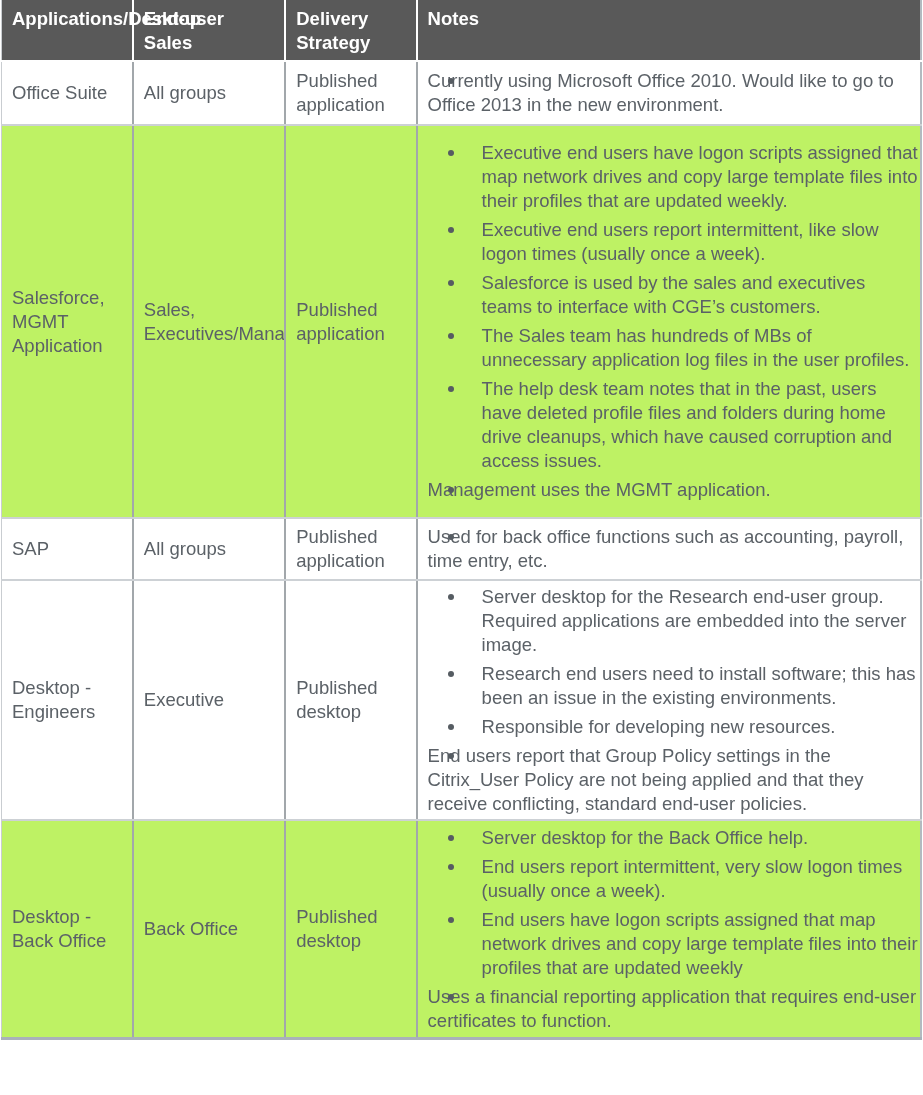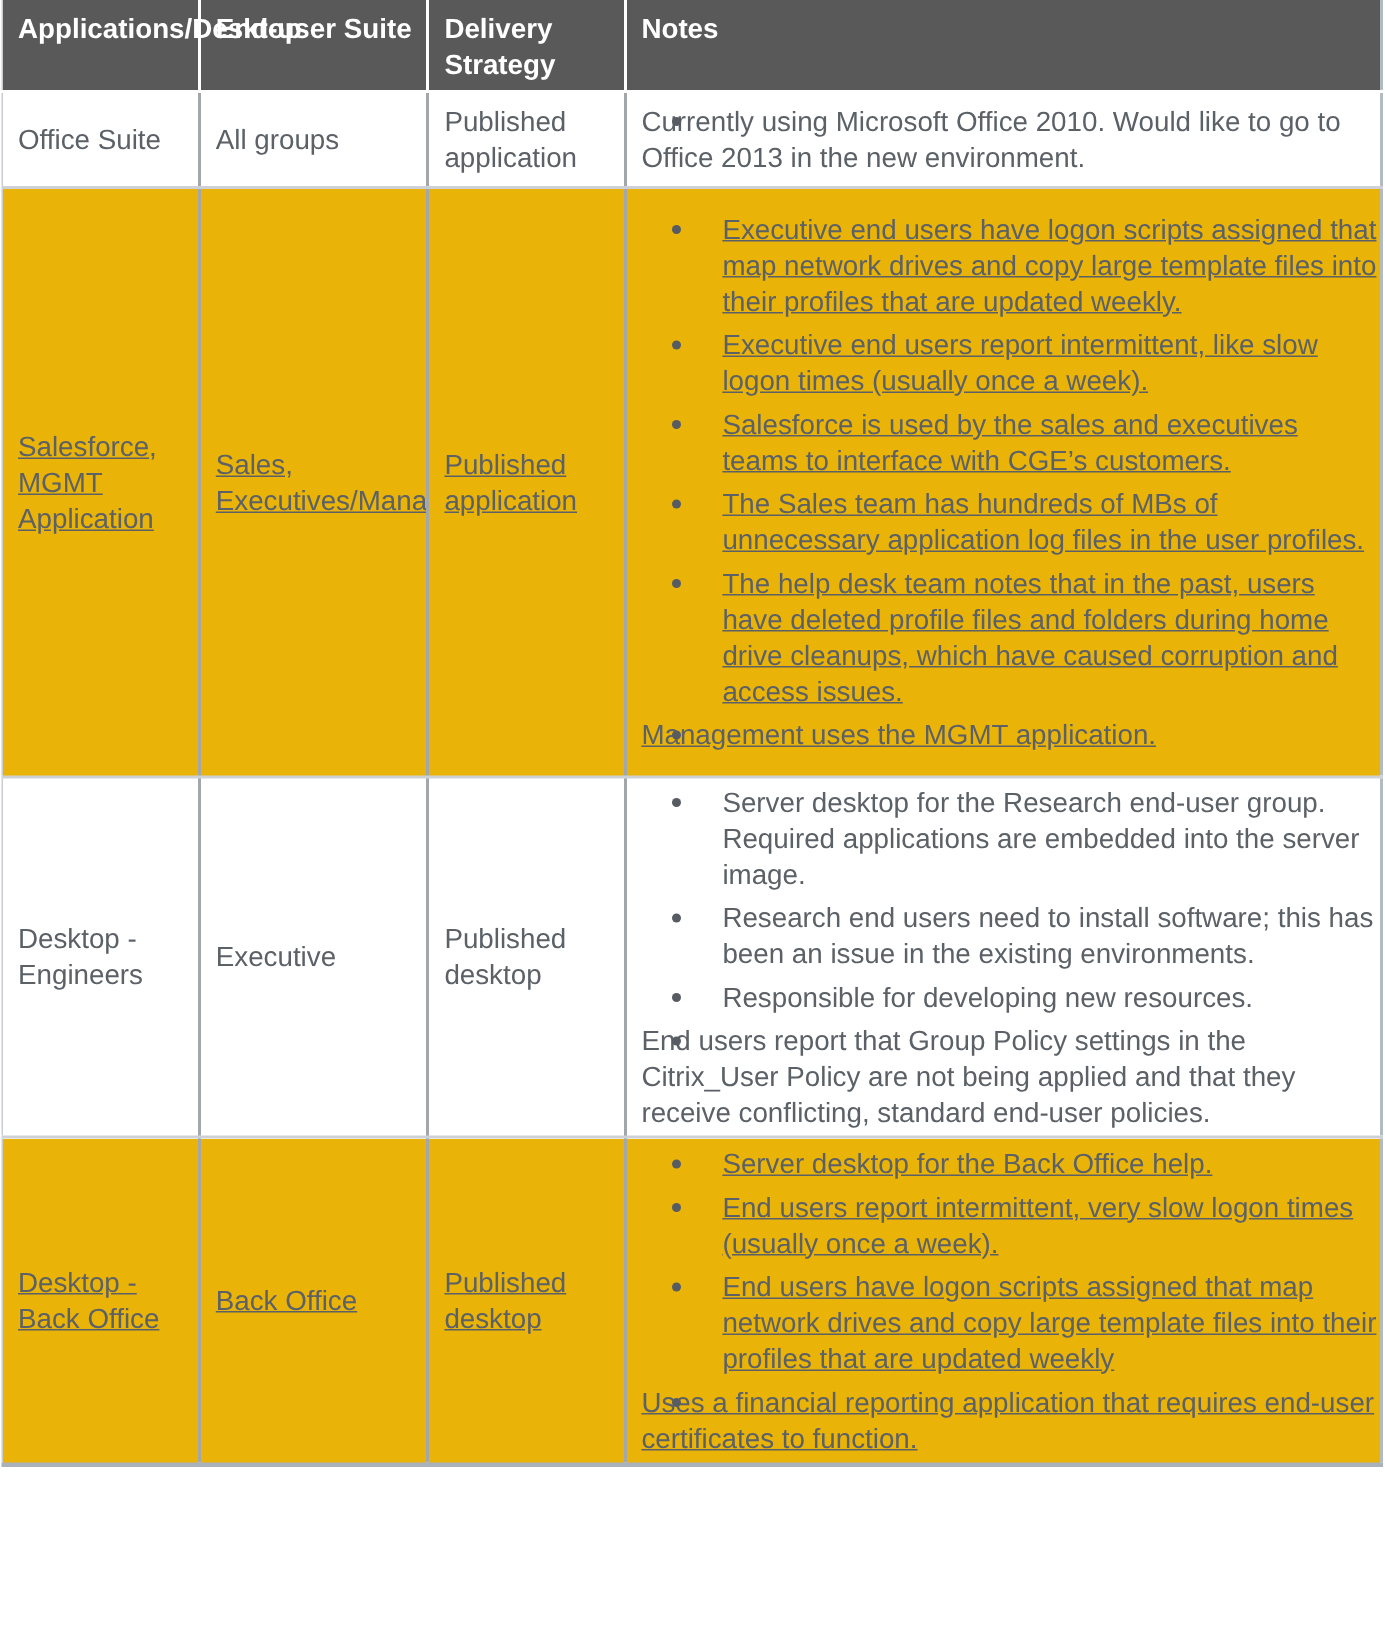--- a/index.html
+++ b/index.html
@@ -52,21 +52,21 @@
     padding: 4px 6px 4px 10px;
     border-left: 2px solid #a2a7ab;
     border-right: 2px solid #a2a7ab;
     border-top: 2px solid #cdd1d5;
     border-bottom: 2px solid #cdd1d5;
     background: #ffffff;
     overflow: hidden;
   }
   td:first-child { border-left: none; }
   td:last-child  { border-right: none; }
-  tr.alt td { background: #eab308; text-decoration: underline; }
+  tr.alt td { background: #bef264; }
 
   tr.row-office td     { height: 54px; }
   tr.row-salesforce td { height: 383px; }
   tr.row-sap td        { height: 52px; }
   tr.row-energy td     { height: 82px; }
   tr.row-research td   { height: 230px; margin-left: 16px; }
   tr.row-backoffice td { height: 208px; }
 
   td.notes-cell {
     padding: 0 2px 0 0;
@@ -101,21 +101,21 @@
   <table class="doc-table">
     <colgroup>
       <col class="c1">
         <col class="c2">
         <col class="c3">
         <col class="c4">
     </colgroup>
     <thead>
       <tr>
         <th>Applications/Desktop</th>
-        <th>End-user Suite</th>
+        <th>End-user Sales</th>
         <th>Delivery Strategy</th>
         <th>Notes</th>
       </tr>
     </thead>
     <tbody>
       <tr class="row-office">
         <td>Office Suite</td>
         <td>All groups</td>
         <td>Published application</td>
         <td class="notes-cell">
@@ -129,20 +129,30 @@
         <td>Sales, Executives/Management</td>
         <td>Published application</td>
         <td class="notes-cell">
           <ul class="notes">
               <li>Executive end users have logon scripts assigned that map network drives and copy large template files into their profiles that are updated weekly.</li>
               <li>Executive end users report intermittent, like slow logon times (usually once a week).</li>
               <li>Salesforce is used by the sales and executives teams to interface with CGE’s customers.</li>
               <li>The Sales team has hundreds of MBs of unnecessary application log files in the user profiles.</li>
               <li>The help desk team notes that in the past, users have deleted profile files and folders during home drive cleanups, which have caused corruption and access issues.</li>
               <li>Management uses the MGMT application.</li>
+            </ul>
+        </td>
+      </tr>
+      <tr class="row-sap">
+        <td>SAP</td>
+        <td>All groups</td>
+        <td>Published application</td>
+        <td class="notes-cell">
+          <ul class="notes">
+              <li>Used for back office functions such as accounting, payroll, time entry, etc.</li>
             </ul>
         </td>
       </tr>
       <tr class="row-research">
         <td>Desktop - Engineers</td>
         <td>Executive</td>
         <td>Published desktop</td>
         <td class="notes-cell">
           <ul class="notes">
               <li>Server desktop for the Research end-user group. Required applications are embedded into the server image.</li>

